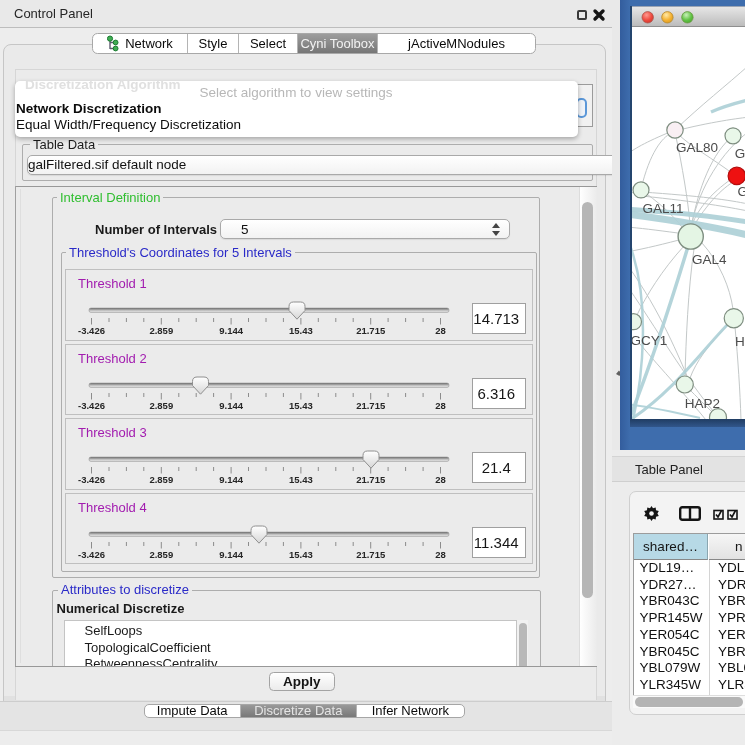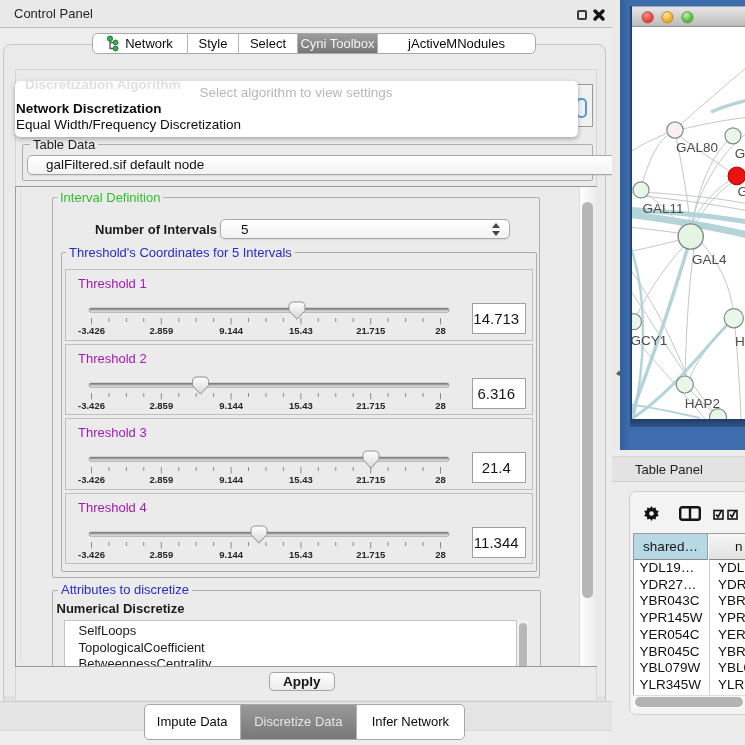--- a/index.html
+++ b/index.html
@@ -7,21 +7,21 @@
 .abs{position:absolute}
 .tb{height:28px;width:612px;background:#e9e9e9;border-bottom:1px solid #bdbdbd}
 .tb .t{position:absolute;left:14px;top:6px;font-size:13px;color:#262626}
 .outer{left:3px;top:44px;width:603px;height:664px;background:#eaeaea;border:1px solid #c6c6c6;border-radius:8px}
 .outerbot{left:4px;top:696px;width:601px;height:11px;background:#e1e1e1;border-radius:0 0 7px 7px}
 .inner{left:15px;top:69px;width:582px;height:631px;background:#ebebeb;border:1px solid #d6d6d6;border-bottom:none}
 .tabbar{left:92px;top:33px;width:444px;height:21px;background:#fff;border:1px solid #a8a8a8;border-radius:5.5px;display:flex;font-size:13px;color:#0a0a0a;z-index:5;overflow:hidden}
 .tabbar .c{display:flex;align-items:center;justify-content:center;border-left:1px solid #b4b4b4;height:100%}
 .tabbar .c:first-child{border-left:none}
 .tabbar .sel{background:linear-gradient(#9d9d9d,#767676);color:#f2f2f2}
-.btabbar{left:143.5px;top:703.5px;width:321.5px;height:36px;background:#fff;border:1px solid #a6a6a6;border-radius:5px;display:flex;font-size:13px;color:#1c1c1c;overflow:hidden}
+.btabbar{left:143.5px;top:703.5px;width:321.5px;height:14px;background:#fff;border:1px solid #a6a6a6;border-radius:5px;display:flex;font-size:13px;color:#1c1c1c;overflow:hidden}
 .btabbar .c{display:flex;align-items:center;justify-content:center;border-left:1px solid #b4b4b4;height:100%;color:#0a0a0a}
 .btabbar .c:first-child{border-left:none}
 .btabbar .sel{background:linear-gradient(#999,#787878);color:#e4e4e4}
 .popup{left:14.5px;top:81px;width:563px;height:55.5px;background:#fff;border-radius:5px;box-shadow:0 2px 5px rgba(0,0,0,0.30);z-index:11}
 .ghost{left:25px;top:77px;font-size:13.5px;font-weight:bold;color:#e0e0e0;z-index:12}
 .grp{border:1px solid #adadad;border-radius:2px}
 .gt{font-size:13px;background:#ebebeb;padding:0 3px;line-height:13px;z-index:3}
 .combo{border:1px solid #a9a9a9;border-radius:5px;background:linear-gradient(#ffffff,#f2f2f2);font-size:13.5px;color:#111;box-shadow:0 1px 1px rgba(0,0,0,0.08)}
 .viewport{left:15px;top:185.5px;width:582px;height:481.5px;background:#ebebeb;border-top:1px solid #989898;border-bottom:1px solid #989898;overflow:hidden}
 .vsb{left:563.5px;top:0;width:17.5px;height:480px;background:linear-gradient(to right,#ffffff,#ececec);border-left:1px solid #dcdcdc}
@@ -66,21 +66,21 @@
 
 <div class="abs popup">
  <div class="abs" style="left:0;top:4px;width:563px;height:16px;text-align:center;font-size:13.5px;color:#b7b7b7;line-height:16px">Select algorithm to view settings</div>
  <div class="abs" style="left:1.5px;top:20px;font-size:13.5px;font-weight:bold;color:#0c0c0c;line-height:16px">Network Discretization</div>
  <div class="abs" style="left:1.5px;top:36px;font-size:13.5px;color:#0c0c0c;line-height:16px">Equal Width/Frequency Discretization</div>
 </div>
 <div class="abs ghost">Discretization Algorithm</div>
 
 <div class="abs grp" style="left:22px;top:144px;width:571px;height:37px"></div>
 <div class="abs gt" style="left:30px;top:137.5px;color:#1c1c1c">Table Data</div>
-<div class="abs combo" style="left:27px;top:155px;width:618px;height:19.5px;padding-left:18px;line-height:18px">galFiltered.sif default node
+<div class="abs combo" style="left:27px;top:155px;width:618px;height:19.5px;line-height:18px">galFiltered.sif default node
  <svg class="abs" style="right:7px;top:3px" width="10" height="13" viewBox="0 0 10 13">
         <path d="M5 0 L9 5 L1 5 Z" fill="#444"></path>
         <path d="M5 13 L9 8 L1 8 Z" fill="#444"></path>
       </svg>
 </div>
 
 <div class="abs viewport">
 
  <div class="abs grp" style="left:37px;top:10.5px;width:488px;height:381px"></div>
  <div class="abs gt" style="left:42px;top:4px;color:#2fbe2f">Interval Definition</div>
@@ -276,21 +276,21 @@
  <div class="abs ticklab" style="left:234.9px">15.43</div>
  <div class="abs ticklab" style="left:304.7px">21.715</div>
  <div class="abs ticklab" style="left:374.5px">28</div>
  <div class="abs field">11.344</div>
 </div>
 
  <div class="abs grp" style="left:37px;top:403px;width:489px;height:140px"></div>
  <div class="abs gt" style="left:43px;top:396.5px;color:#2a2ac8">Attributes to discretize</div>
  <div class="abs" style="left:41.5px;top:414px;font-size:13px;font-weight:bold;color:#1a1a1a">Numerical Discretize</div>
  <div class="abs" style="left:48.5px;top:433.5px;width:453px;height:60px;background:#fff;border:1px solid #c4c4c4;border-bottom:none">
-  <div style="padding-left:14px;font-size:13px;color:#1a1a1a;line-height:16.5px;padding-top:2px">SelfLoops<br>TopologicalCoefficient<br>BetweennessCentrality</div>
+  <div style="padding-left:20px;font-size:13px;color:#1a1a1a;line-height:16.5px;padding-top:2px">SelfLoops<br>TopologicalCoefficient<br>BetweennessCentrality</div>
  </div>
  <div class="abs" style="left:501.5px;top:433.5px;width:11.5px;height:60px;background:#f1f1f1"></div>
  <div class="abs" style="left:503.5px;top:436.5px;width:8px;height:58px;border-radius:4px;background:#b8b8b8"></div>
 
  <div class="abs vsb"></div>
  <div class="abs vsbth"></div>
 </div>
 <div class="abs" style="left:15px;top:186px;width:1px;height:480px;background:#a0a0a0"></div>
 <div class="abs" style="left:19.5px;top:189px;width:1px;height:474px;background:#dedede"></div>
 

